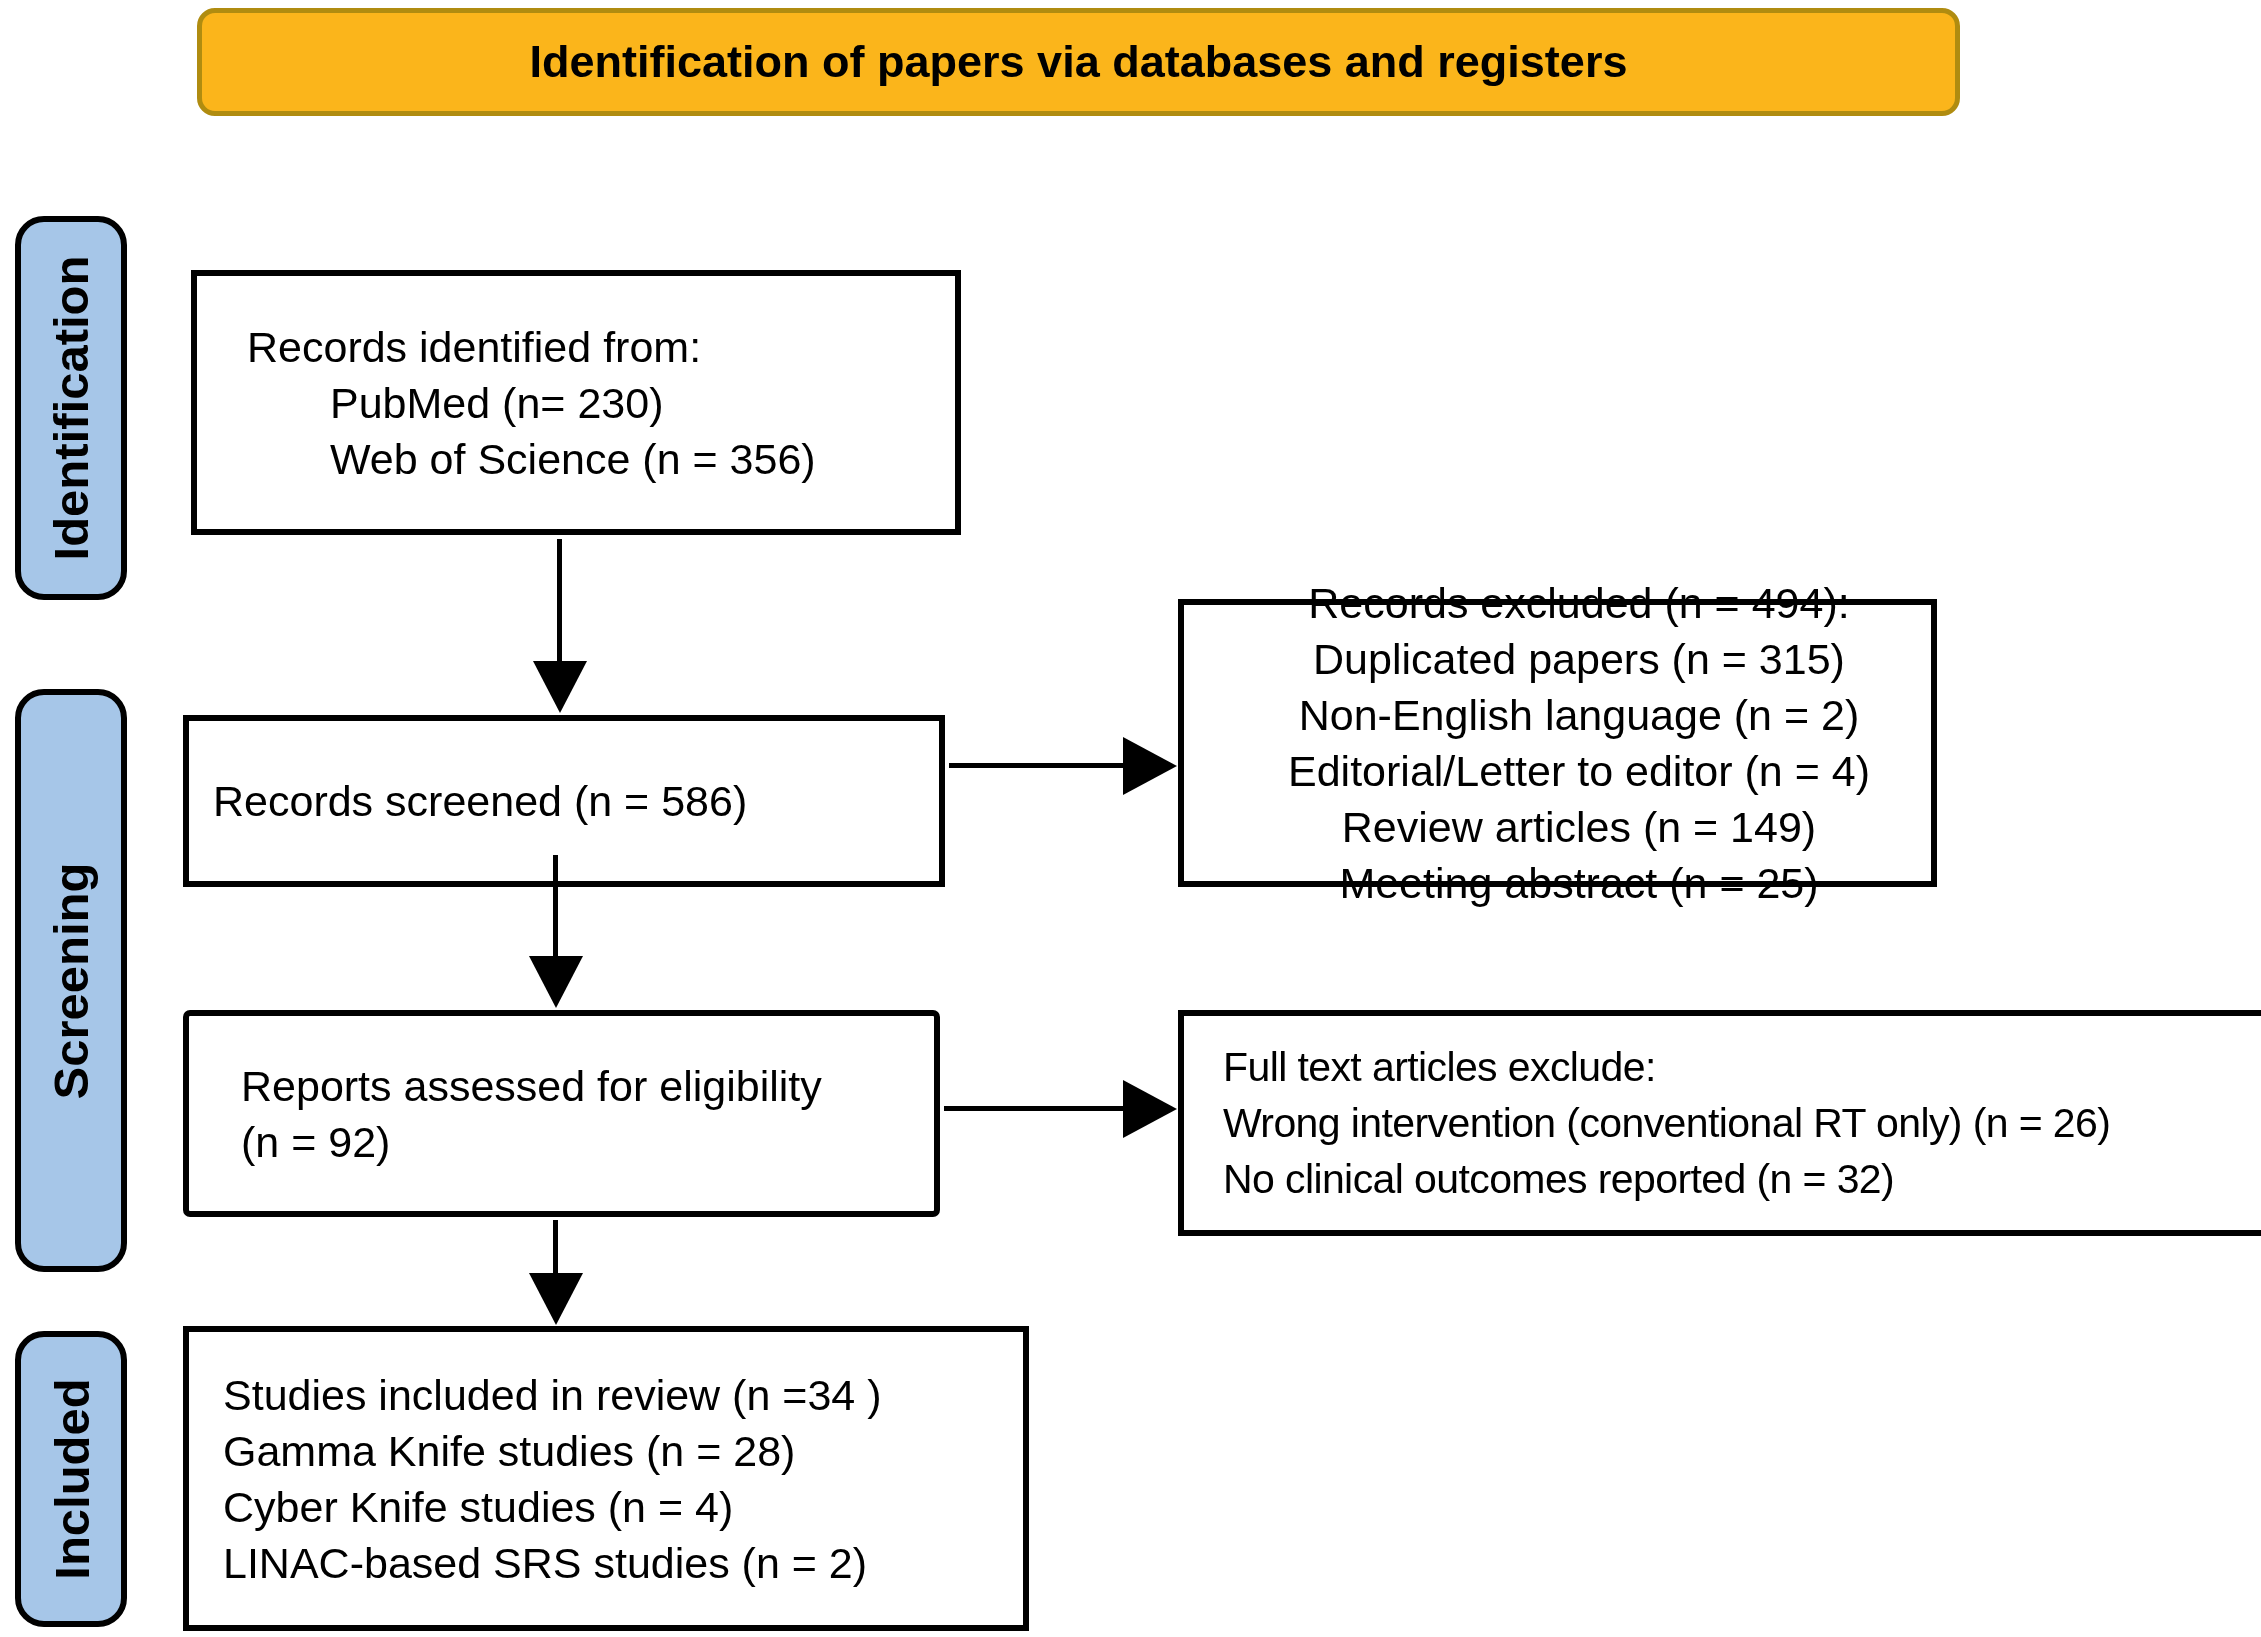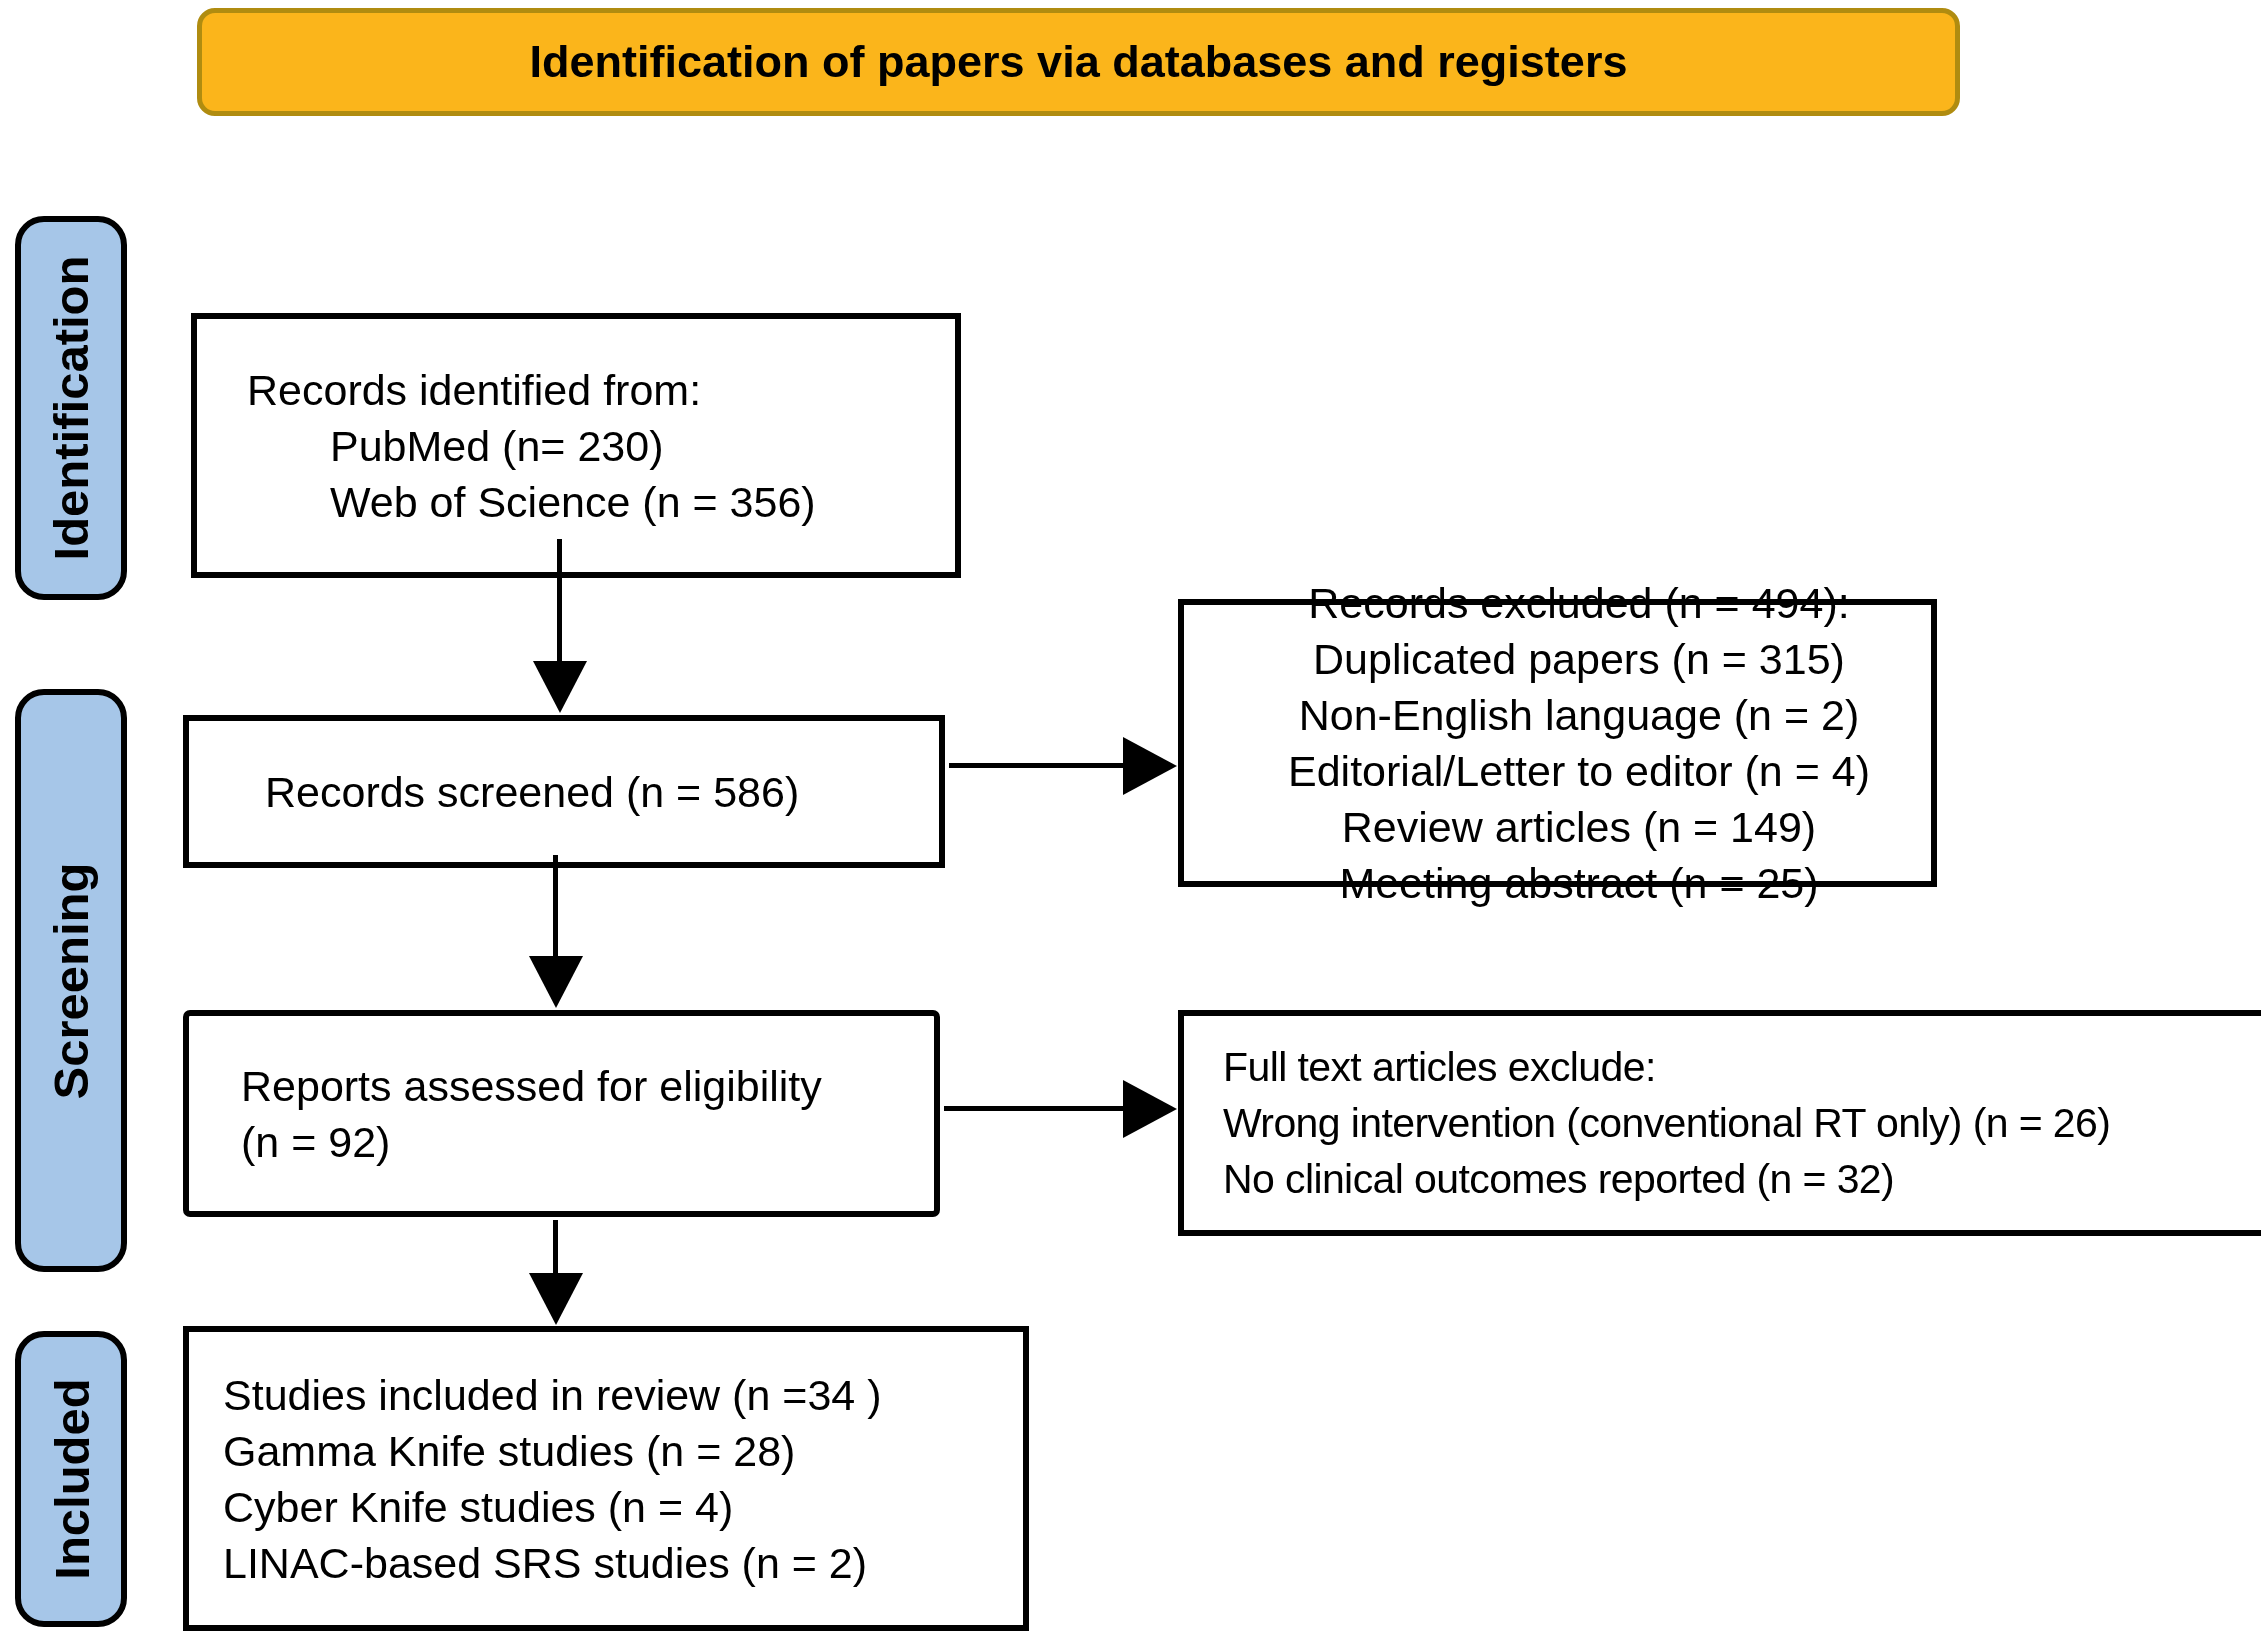--- a/index.html
+++ b/index.html
@@ -48,22 +48,22 @@
   .fbox {
     position: absolute;
     background: #fff;
     border: 6.4px solid #000;
     display: flex; flex-direction: column; justify-content: center;
     font-size: 43px; line-height: 56px; color: #000;
   }
   .fbox .line { white-space: nowrap; }
   .fbox .line.indent { margin-left: 83px; }
 
-  .box-identified        { left: 191px;  top: 270px;  width: 770px; height: 265px; padding-left: 50px; margin-top: 43px; }
-  .box-screened          { left: 183px;  top: 715px; width: 762px; height: 153px; padding-left: 76px; }
+  .box-identified        { left: 191px;  top: 270px;  width: 770px; height: 265px; padding-left: 50px; }
+  .box-screened          { left: 183px;  top: 715px; width: 762px; height: 172px; padding-left: 24px; }
   .box-assessed          { left: 183px;  top: 1010px; width: 757px; height: 207px; padding-left: 52px; border-radius: 7px; }
   .box-included-studies  { left: 183px;  top: 1326px; width: 846px; height: 305px; padding-left: 34px; }
   .box-records-excluded  { left: 1178px; top: 599px;  width: 759px; height: 288px; padding-left: 43px; align-items: center; }
   .box-fulltext-excluded { left: 1178px; top: 1010px; width: 1180px; height: 226px; padding-left: 39px;
                            font-size: 41px; letter-spacing: -0.6px; line-height: 56px; }
 
   
   .varrow {
     position: absolute; width: 55px;
     display: flex; flex-direction: column; align-items: center;

